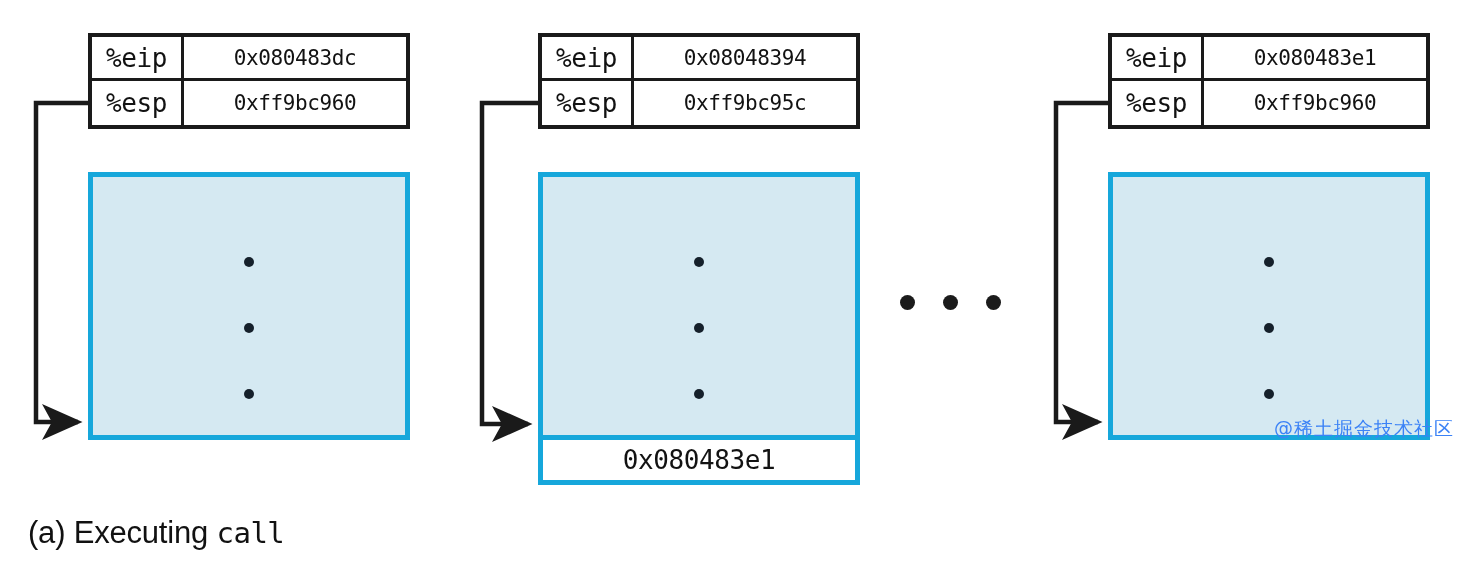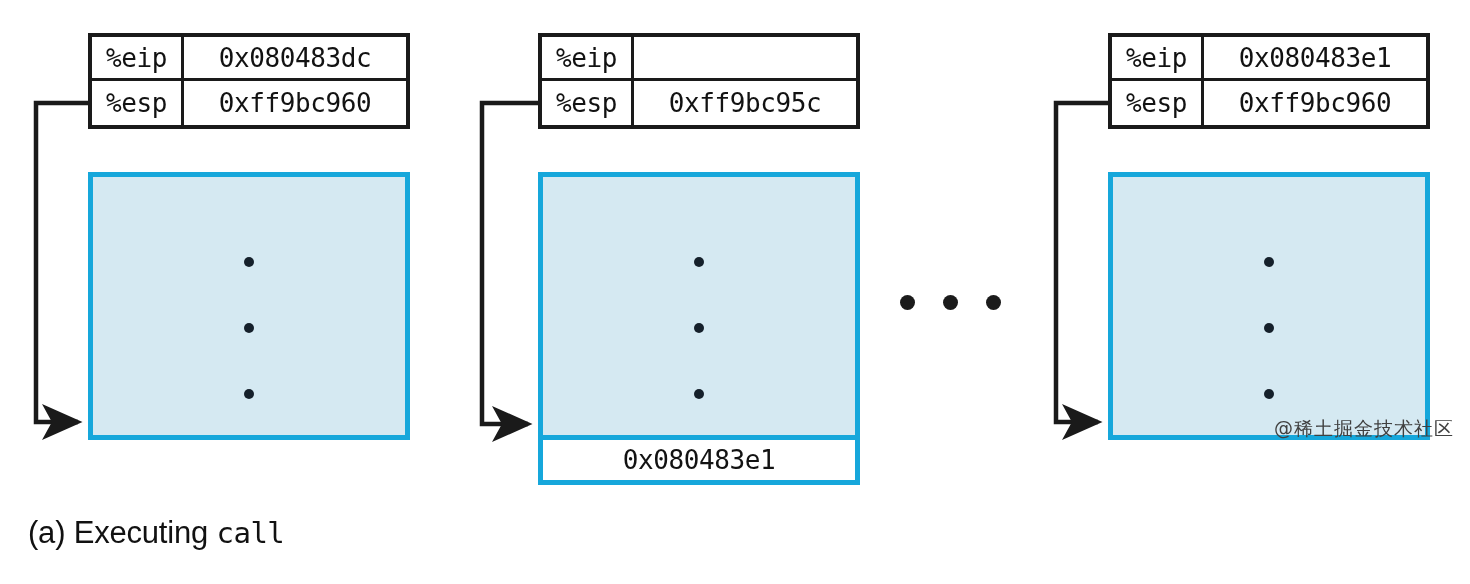--- a/index.html
+++ b/index.html
@@ -65,21 +65,21 @@
     font-size: 26px;
     color: #121212;
     letter-spacing: -0.4px;
   }
   .reg-value {
     flex: 1;
     display: flex;
     align-items: center;
     justify-content: center;
     font-family: "DejaVu Sans Mono", "Liberation Mono", monospace;
-    font-size: 26px;
+    font-size: 21px;
     color: #121212;
     letter-spacing: -0.4px;
   }
 
   
   .stack-box {
     position: absolute;
     left: 88px;
     width: 322px;
     box-sizing: border-box;
@@ -170,21 +170,21 @@
     padding: 1px 2px;
   }
 
   
   #watermark {
     position: absolute;
     right: 16px;
     bottom: 6px;
     font-family: "DejaVu Sans", sans-serif;
     font-size: 19px;
-    color: #404040;
+    color: #3b82f6;
     letter-spacing: 1px;
     white-space: nowrap;
   }
 </style>
 </head>
 <body>
 
 <div class="figure">
 
   <div class="panel" id="panel-a">
@@ -223,20 +223,21 @@
       <span>(a) Executing</span>
       <span class="mono">call</span>
     </div>
   </div>
 
   <div class="panel" id="panel-b">
 
     <div class="reg-table">
       <div class="reg-row first">
         <div class="reg-name">%eip</div>
+        <div class="reg-value">0x08048394</div>
       </div>
       <div class="reg-row">
         <div class="reg-name">%esp</div>
         <div class="reg-value">0xff9bc95c</div>
       </div>
     </div>
 
     <svg class="connector" width="470" height="584">
       <defs>
         <marker id="arrowhead-b" markerWidth="9" markerHeight="8" refX="8" refY="4" orient="auto">

